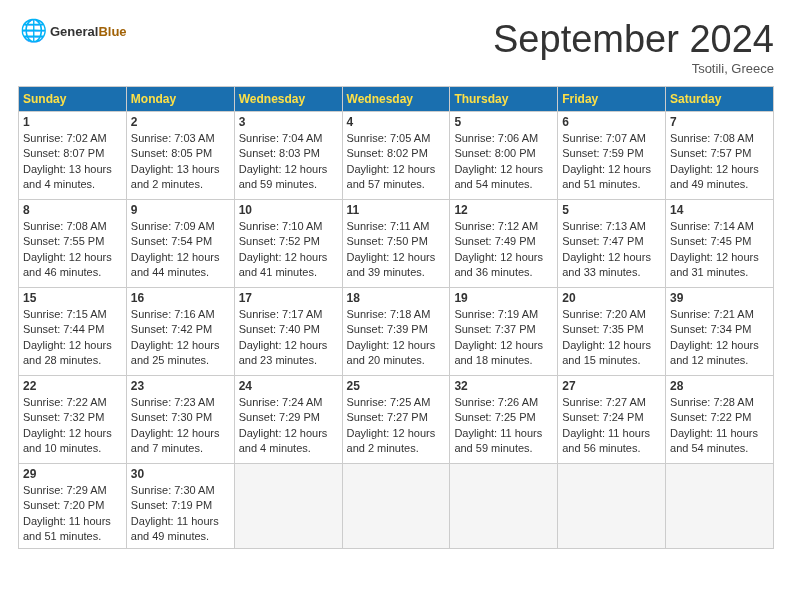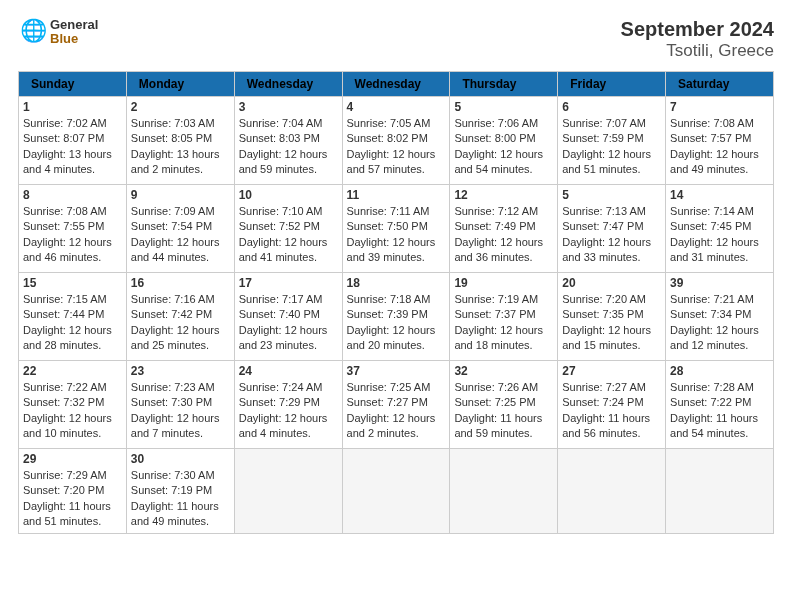--- a/index.html
+++ b/index.html
@@ -22,54 +22,54 @@
       align-items: flex-start;
       margin-bottom: 10px;
     }
     .logo {
       display: flex;
       align-items: center;
       gap: 4px;
     }
     .logo-text {
       display: flex;
-      flex-direction: column;
+      flex-direction: row;
       font-size: 13px;
       font-weight: bold;
       line-height: 1.1;
     }
     .logo-text .general { color: #333; }
     .logo-text .blue { color: #a16207; }
     .logo-icon {
       width: 28px;
       height: 28px;
     }
     .title-section {
       text-align: right;
     }
     .month-title {
-      font-size: 20px;
-      font-weight: bold;
+      font-size: 38px;
+      font-weight: normal;
       color: #333;
     }
     .location {
-      font-size: 17px;
+      font-size: 13px;
       color: #555;
     }
     .calendar {
       width: 100%;
       border-collapse: collapse;
       table-layout: fixed;
     }
     .calendar th {
       background: #1a6faf;
-      color: #000000;
+      color: #fde047;
       font-size: 12px;
       font-weight: bold;
-      padding: 5px 12px;
+      padding: 5px 4px;
       text-align: left;
       border: 1px solid #ccc;
     }
     .calendar td {
       border: 1px solid #ccc;
       vertical-align: top;
       padding: 3px 4px;
       font-size: 9.5px;
       color: #333;
       background: #fff;
@@ -223,21 +223,21 @@
           </td>
           <td>
             <span class="day-num">23</span>
             <div class="day-info">Sunrise: 7:23 AM<br>Sunset: 7:30 PM<br>Daylight: 12 hours and 7 minutes.</div>
           </td>
           <td>
             <span class="day-num">24</span>
             <div class="day-info">Sunrise: 7:24 AM<br>Sunset: 7:29 PM<br>Daylight: 12 hours and 4 minutes.</div>
           </td>
           <td>
-            <span class="day-num">37</span>
+            <span class="day-num">25</span>
             <div class="day-info">Sunrise: 7:25 AM<br>Sunset: 7:27 PM<br>Daylight: 12 hours and 2 minutes.</div>
           </td>
           <td>
             <span class="day-num">32</span>
             <div class="day-info">Sunrise: 7:26 AM<br>Sunset: 7:25 PM<br>Daylight: 11 hours and 59 minutes.</div>
           </td>
           <td>
             <span class="day-num">27</span>
             <div class="day-info">Sunrise: 7:27 AM<br>Sunset: 7:24 PM<br>Daylight: 11 hours and 56 minutes.</div>
           </td>

